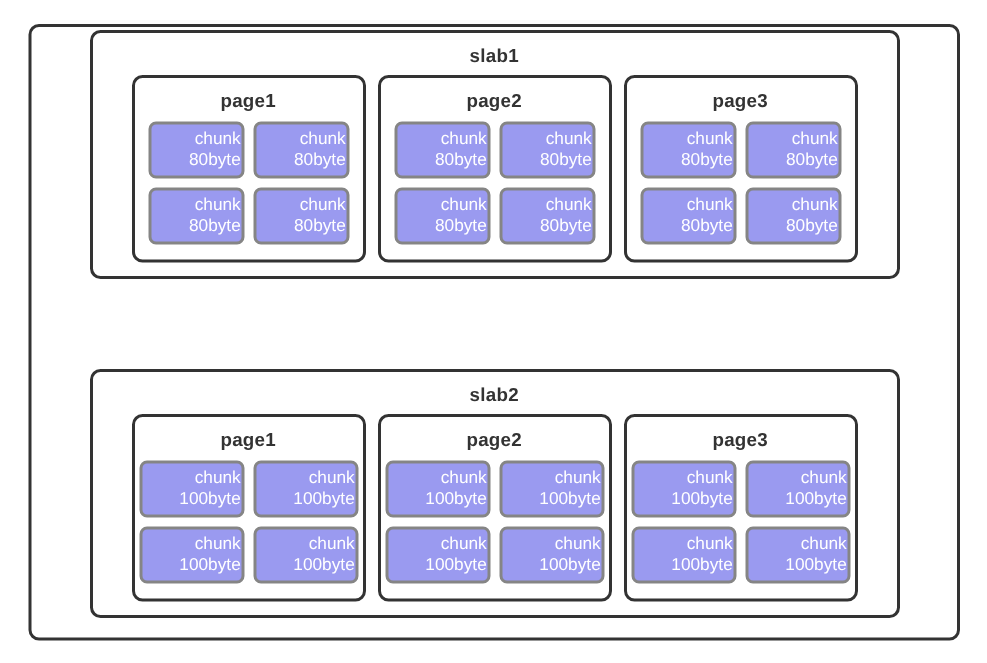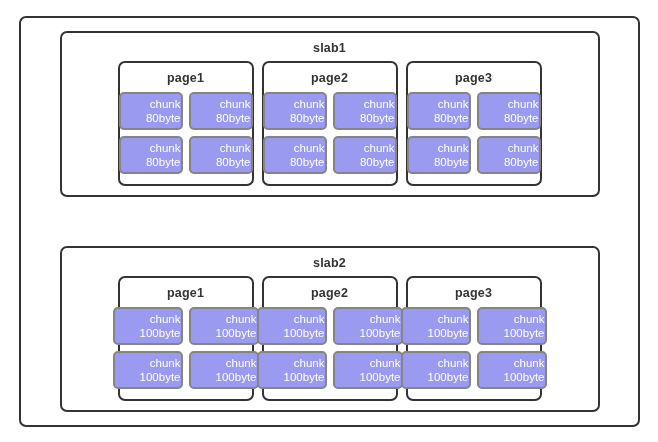--- a/index.html
+++ b/index.html
@@ -22,21 +22,21 @@
     width: 621px;
     height: 411px;
     box-sizing: border-box;
     border: 2px solid #333333;
     border-radius: 7px;
     background: #ffffff;
     display: flex;
     flex-direction: column;
     align-items: center;
     justify-content: space-between;
-    padding: 13px 0 13px 0;
+    padding: 2px 0 13px 0;
   }
 
   
   .slab {
     box-sizing: border-box;
     width: 540px;
     border: 2px solid #333333;
     border-radius: 7px;
     background: #ffffff;
     display: flex;
@@ -55,21 +55,21 @@
   .page-row {
     display: flex;
     flex-direction: row;
     justify-content: center;
     gap: 8px;
   }
 
   
   .page {
     box-sizing: border-box;
-    width: 136px;
+    width: 156px;
     border: 2px solid #333333;
     border-radius: 7px;
     background: #ffffff;
     display: flex;
     flex-direction: column;
     align-items: center;
     padding: 7px 0 10px 0;
   }
   .page-title {
     font-size: 12.5px;

